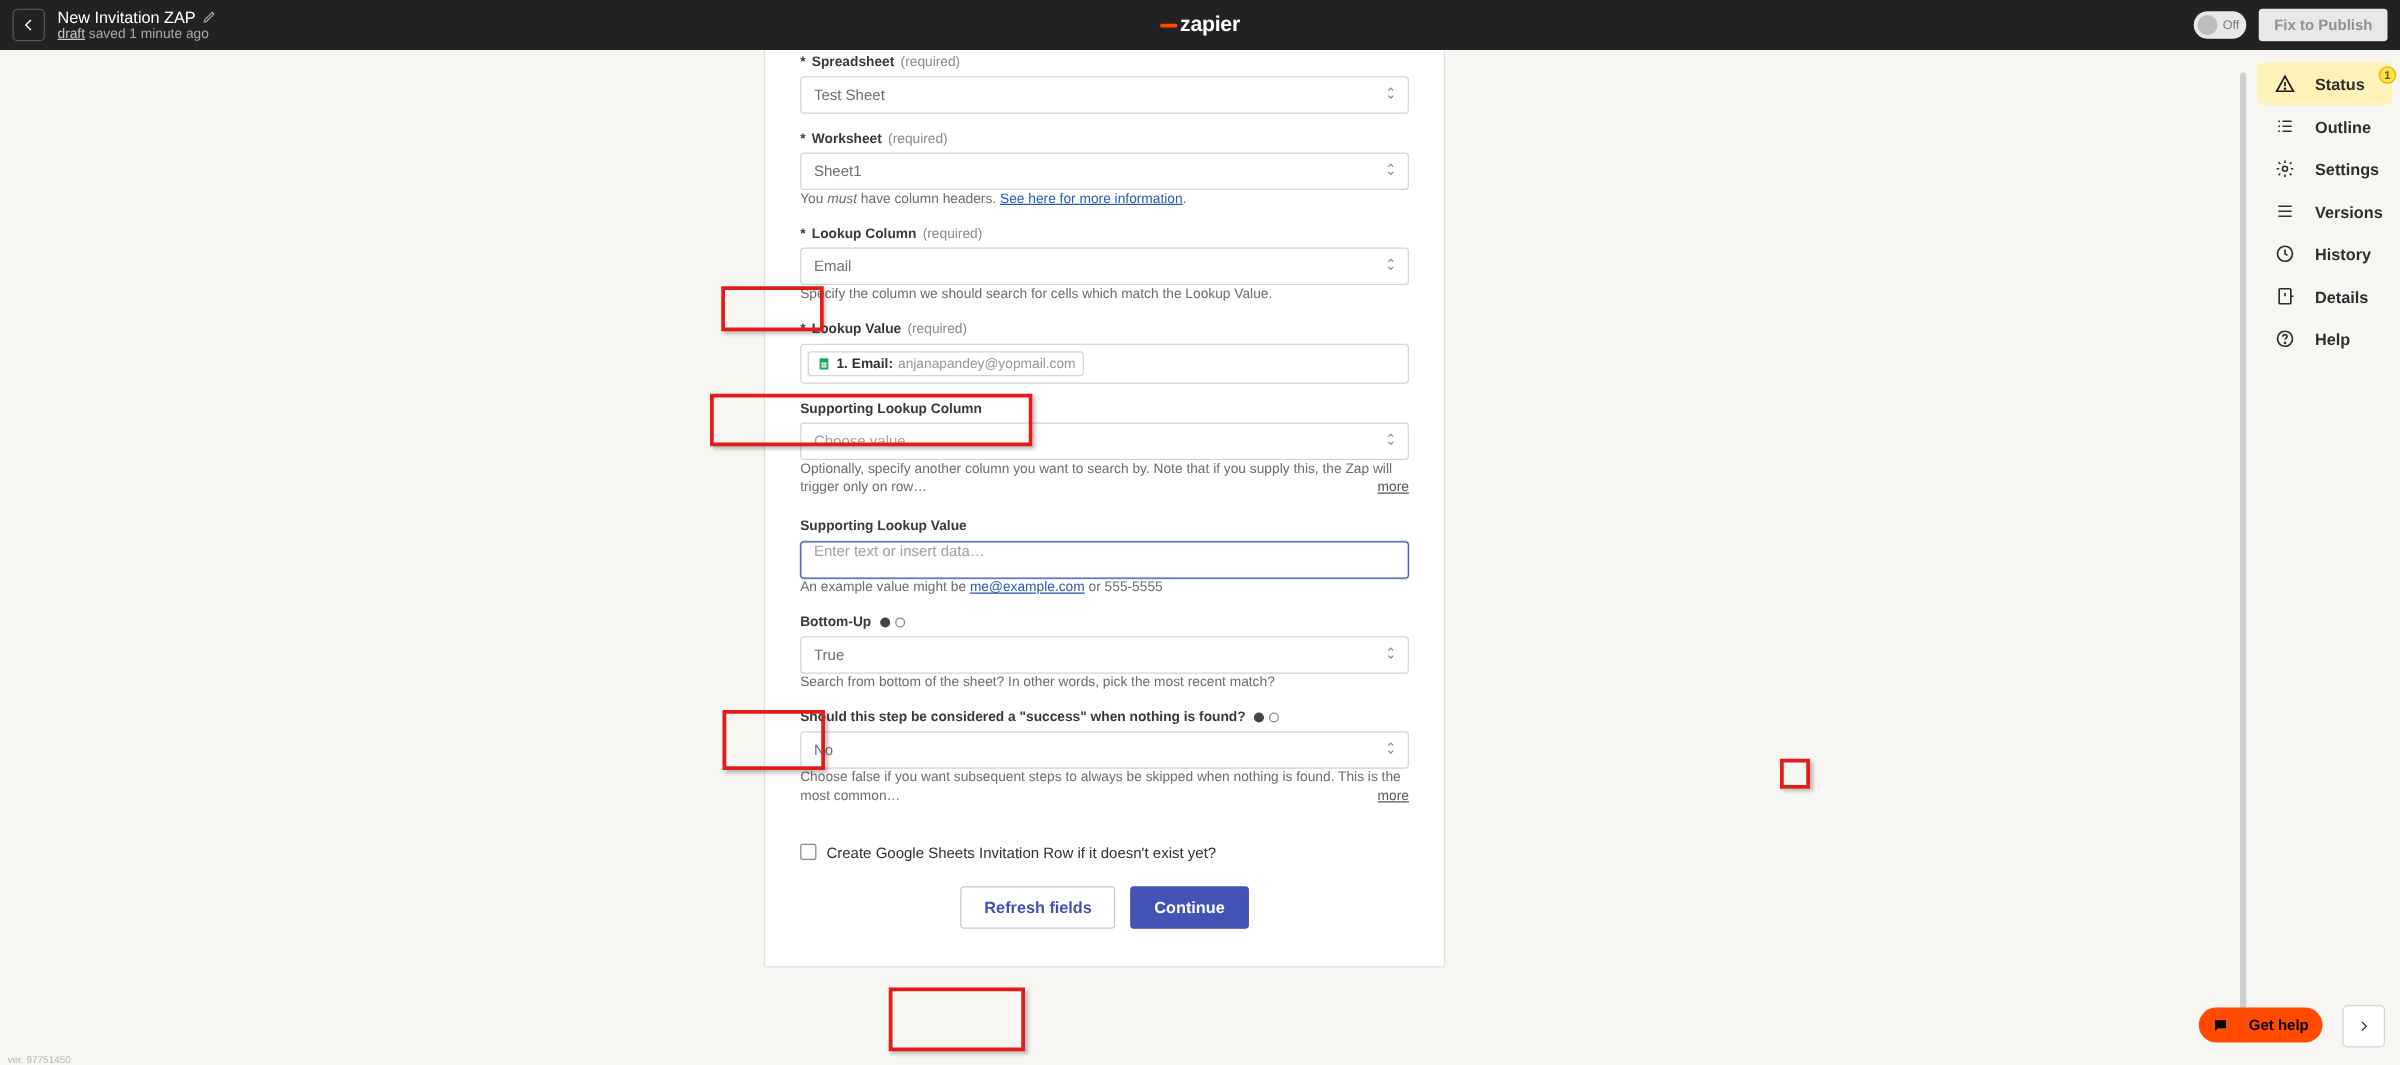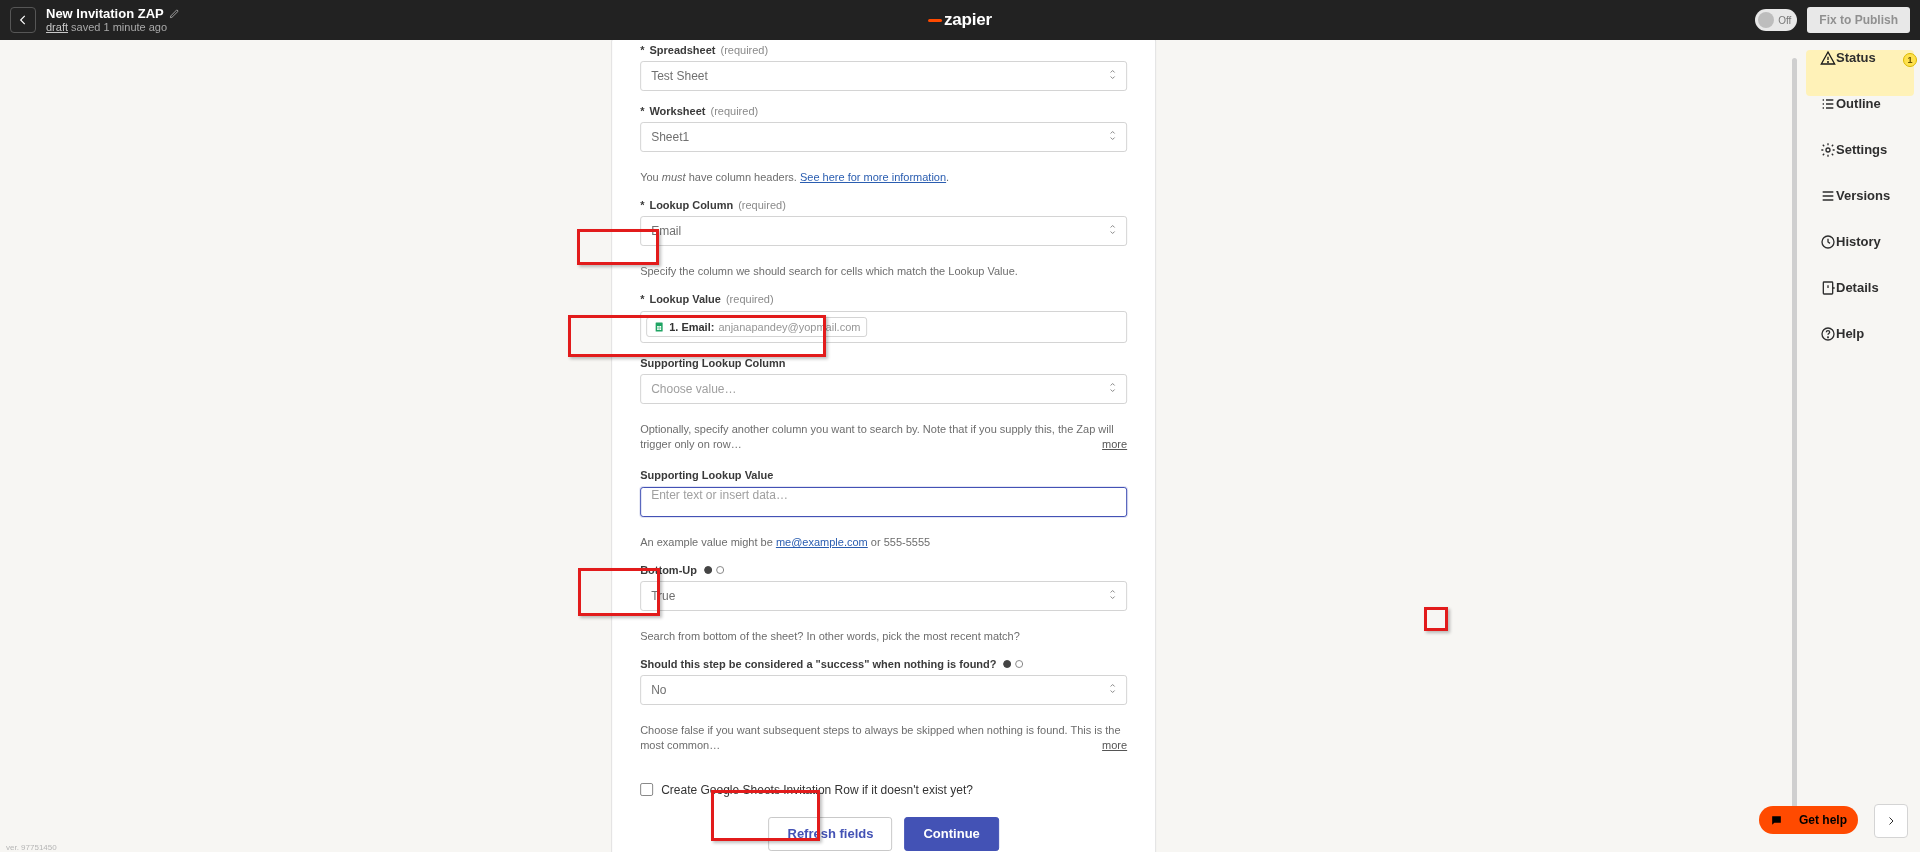--- a/index.html
+++ b/index.html
@@ -5,36 +5,36 @@
   * { box-sizing: border-box; margin: 0; padding: 0; font-family: -apple-system, BlinkMacSystemFont, "Segoe UI", Helvetica, Arial, sans-serif; }
   html, body { width: 100%; height: 100%; background: #f7f6f3; overflow: hidden; }
   .app { width: 1920px; height: 852px; position: relative; background: #f7f6f3; }
 
   
   .topbar { position: absolute; top:0; left:0; right:0; height:40px; background:#222222; display:flex; align-items:center; color:#fff; z-index:50;}
   .back-btn { width:26px; height:26px; border:1px solid #565656; border-radius:4px; margin-left:10px; display:flex; align-items:center; justify-content:center; cursor:pointer;}
   .back-btn svg{width:14px;height:14px;stroke:#fff;}
   .title-wrap{margin-left:10px; line-height:1.1; font-size:12px;}
   .title-line1{display:flex; align-items:center; gap:5px;}
-  .title-line1 .name{font-weight:700; font-size:13px; color:#fff;}
+  .title-line1 .name{font-weight:400; font-size:13px; color:#fff;}
   .pencil{width:11px;height:11px;opacity:.8;}
   .title-line2{color:#a9a9a9; font-size:11px;}
   .title-line2 .u{text-decoration:underline; cursor:pointer; color:#c8c8c8;}
   .logo{position:absolute; left:50%; transform:translateX(-50%); display:flex; align-items:center; gap:2px;}
   .logo-mark{width:14px;height:3px;background:#ff4a00; border-radius:2px; display:inline-block;}
   .logo-text{font-weight:700; font-size:17px; color:#fff; letter-spacing:-.2px;}
   .top-right{position:absolute; right:10px; display:flex; align-items:center; gap:10px;}
   .toggle{width:42px;height:22px;background:#e8e8e8;border-radius:11px;position:relative;cursor:pointer;display:flex;align-items:center;}
   .knob{width:16px;height:16px;background:#bdbdbd;border-radius:50%;margin-left:3px;}
   .toggle-label{font-size:10px;color:#777;position:absolute;right:6px;}
   .pub-btn{height:26px;padding:0 12px;background:#e8e8e8;color:#909090;border-radius:3px;font-size:12px;font-weight:600;display:flex;align-items:center;cursor:pointer;}
 
   
   .right-nav{position:absolute; right:0; top:40px; bottom:0; width:120px; background:#f7f6f3; padding-top:10px;}
-  .nav-item{display:flex;gap:0;height:46px;padding-left:14px;font-size:13px;color:#2e2e2e;cursor:pointer;border-radius:4px;margin:0 6px;font-weight:600;}
+  .nav-item{display:flex;align-items:center;gap:16px;height:34px;padding-left:14px;font-size:13px;color:#2e2e2e;cursor:pointer;border-radius:4px;margin:0 6px;font-weight:600;}
   .nav-item.active{background:#fff2b8;}
   .nav-item svg{width:16px;height:16px;stroke:#2e2e2e;fill:none;stroke-width:2;}
   .nav-item.active svg{stroke:#1a1a1a;}
   .status-badge{position:absolute;top:3px;right:3px;width:14px;height:14px;border-radius:50%;background:#ffe14d;border:1px solid #d9b800;font-size:9px;font-weight:700;display:flex;align-items:center;justify-content:center;color:#6b5600;}
 
   
   .help-btn{position:absolute;right:62px;bottom:18px;height:28px;background:#ff4a00;color:#000;font-weight:700;font-size:12px;padding:0 11px;border-radius:14px;display:flex;align-items:center;gap:16px;cursor:pointer;}
   .collapse-btn{position:absolute;right:12px;bottom:14px;width:34px;height:34px;border:1px solid #d4d4d4;border-radius:4px;background:#fff;display:flex;align-items:center;justify-content:center;cursor:pointer;}
   .collapse-btn svg{width:12px;height:12px;stroke:#2e2e2e;stroke-width:2;fill:none;}
 
@@ -50,21 +50,21 @@
   .field-label .name{font-weight:700;}
   .field-label .req{color:#8a8a8a; font-weight:400;}
   .field-label .radio-group{display:inline-flex;align-items:center;gap:4px;margin-left:2px;}
   .radio-dot{width:8px;height:8px;border:1px solid #888;border-radius:50%;display:inline-block;}
   .radio-dot.filled{background:#444;border-color:#444;}
   .select{position:relative;margin-top:5px;height:30px;border:1px solid #d4d4d4;border-radius:3px;display:flex;align-items:center;padding:0 10px;font-size:12px;color:#707070;background:#fff;cursor:pointer;}
   .select .val{color:#707070;}
   .select.placeholder .val{color:#a0a0a0;}
   .select .chev{position:absolute;right:9px;top:50%;transform:translateY(-50%);}
   .select .chev svg{width:9px;height:12px;stroke:#888;fill:none;stroke-width:1.5;}
-  .helper{font-size:11px;color:#6d6d6d;margin-top:18px;line-height:1.35;}
+  .helper{font-size:11px;color:#6d6d6d;margin-top:0;line-height:1.35;}
   .helper em{font-style:italic;}
   .helper a{color:#2a5db0;text-decoration:underline;cursor:pointer;}
   .helper .more{float:right;text-decoration:underline;cursor:pointer;color:#555;font-size:11px;}
   
   
   .token-field{margin-top:6px;min-height:32px;border:1px solid #d4d4d4;border-radius:3px;padding:4px 5px;display:flex;align-items:center;}
   .token{display:inline-flex;align-items:center;gap:4px;border:1px solid #d4d4d4;border-radius:3px;padding:2px 6px;font-size:11px;background:#fff;}
   .token-icon{width:12px;height:14px;}
   .token .bold{font-weight:700;color:#333;}
   .token .light{color:#969696;}

